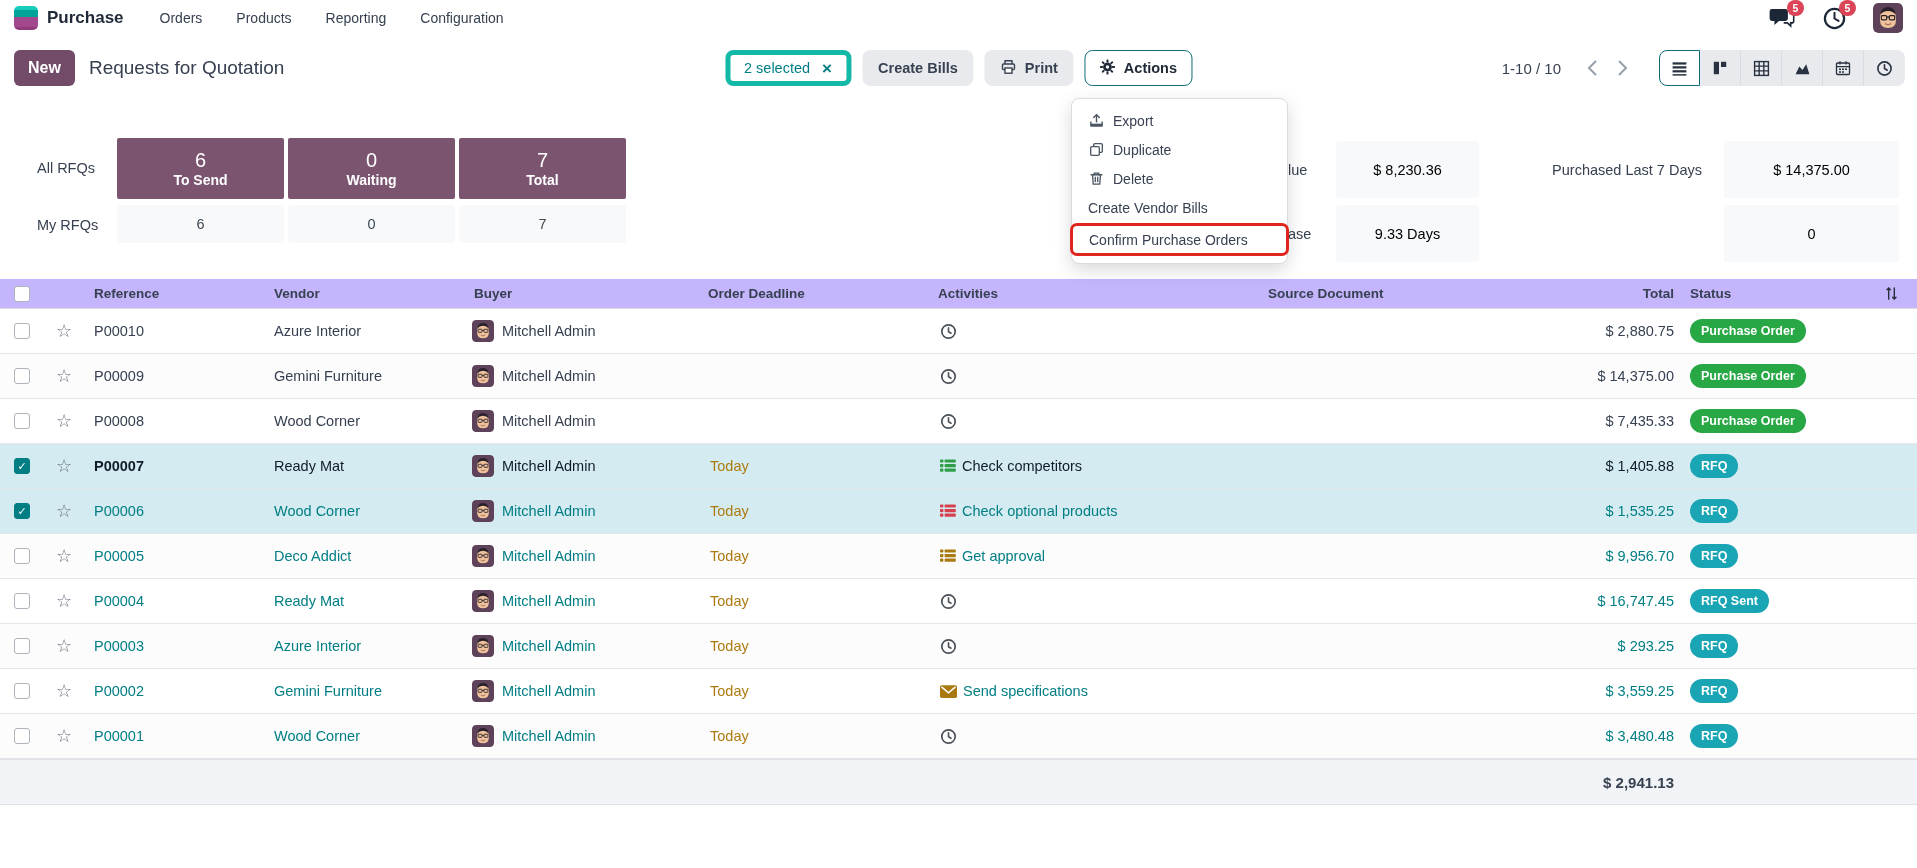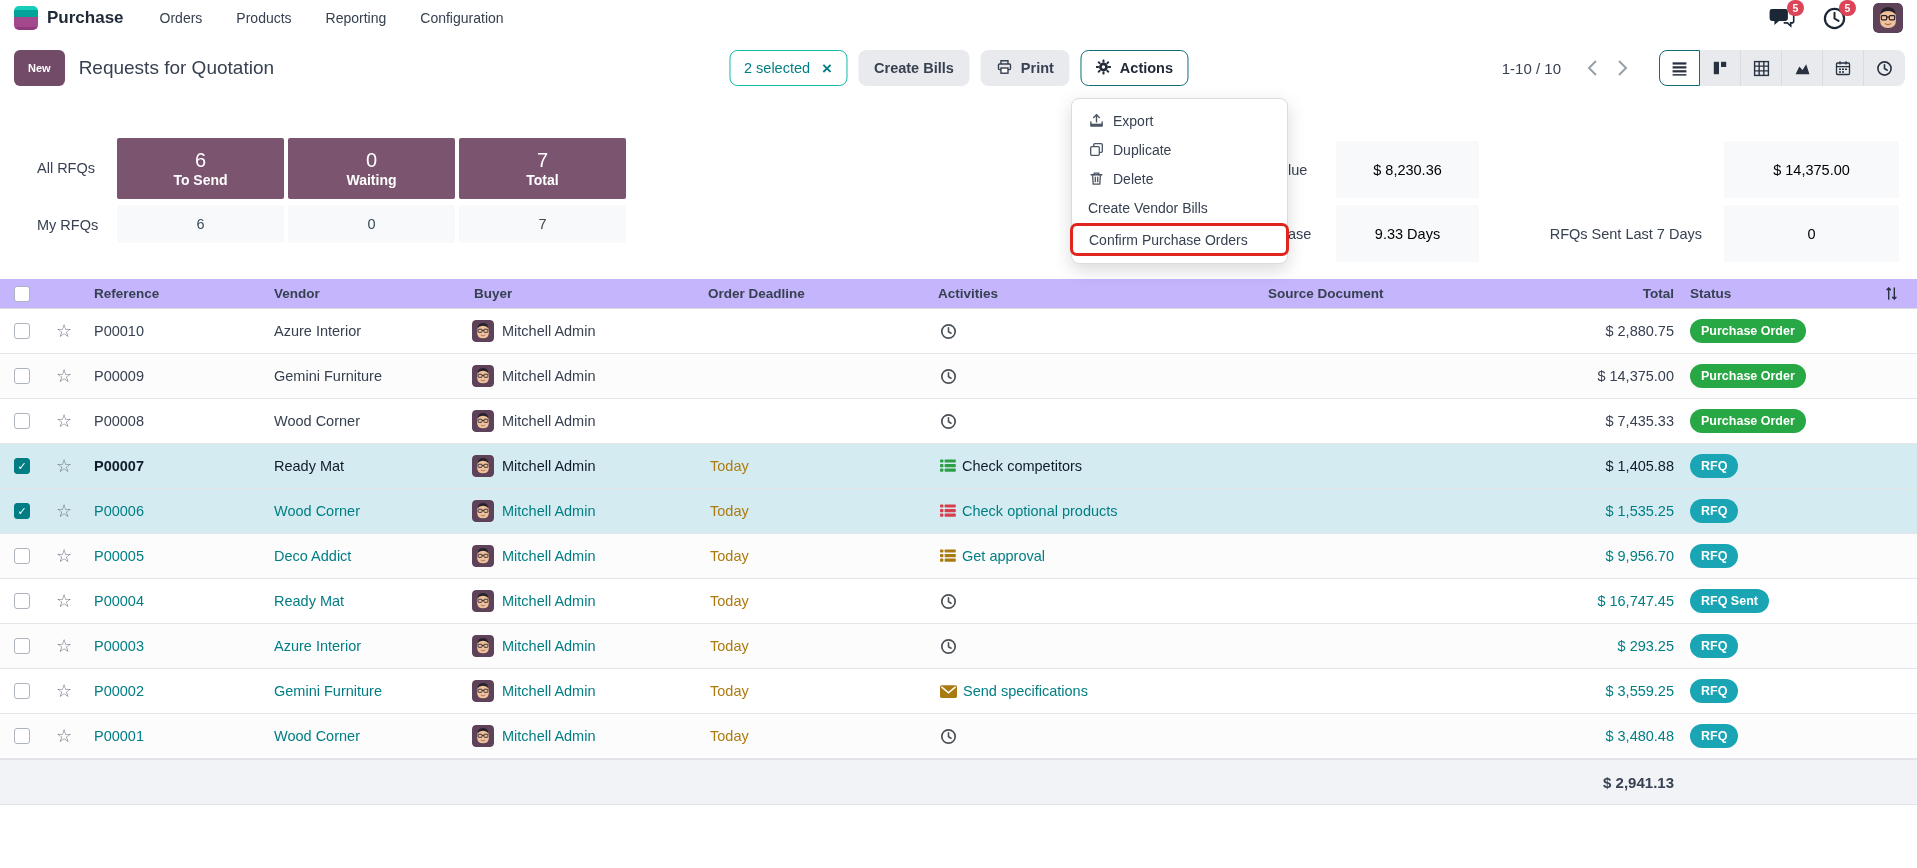--- a/index.html
+++ b/index.html
@@ -16,24 +16,24 @@
   .nav-spacer{flex:1}
   .systray{display:flex;align-items:center;gap:26px;}
   .tray-ic{position:relative;width:26px;height:24px;display:flex;align-items:center;justify-content:center;}
   .tray-badge{position:absolute;top:-6px;right:-9px;min-width:17px;height:16px;border-radius:9px;
     background:#dc4458;color:#fff;font-size:10.5px;font-weight:700;display:flex;align-items:center;justify-content:center;padding:0 4px;}
   .avatar-top{width:30px;height:30px;border-radius:5px;overflow:hidden;}
 
   
   .cpanel{height:64px;position:relative;display:flex;align-items:center;padding:0 14px;background:#fff;}
   .btn-new{height:36px;padding:0 14px;border-radius:6px;background:#714B67;color:#fff;
-    font-size:11px;font-weight:600;border:none;display:flex;align-items:center;cursor:pointer;}
+    font-size:16px;font-weight:600;border:none;display:flex;align-items:center;cursor:pointer;}
   .cp-title{font-size:19px;color:#374151;margin-left:14px;font-weight:400;}
   .cp-center{position:absolute;left:50%;top:50%;transform:translate(-50%,-50%);display:flex;align-items:center;gap:11px;}
-  .chip{height:36px;border:1px solid #14b8a6;border-radius:8px;background:#fff;color:#017e84;
+  .chip{height:36px;border:5px solid #14b8a6;border-radius:8px;background:#fff;color:#017e84;
     display:flex;align-items:center;gap:12px;padding:0 14px;font-size:14.5px;}
   .chip .x{font-size:17px;font-weight:700;cursor:pointer;line-height:1;}
   .btn-gray{height:36px;border:none;border-radius:8px;background:#e8eaed;color:#374151;
     font-size:14.5px;font-weight:600;padding:0 16px;display:flex;align-items:center;gap:8px;cursor:pointer;}
   .btn-outline{height:36px;border:1px solid #0e6e75;border-radius:8px;background:#fff;color:#1f2937;
     font-size:14.5px;font-weight:600;padding:0 14px;display:flex;align-items:center;gap:8px;cursor:pointer;}
   .cp-right{position:absolute;right:12px;top:50%;transform:translateY(-50%);display:flex;align-items:center;}
   .pager-txt{font-size:15px;color:#374151;margin-right:16px;}
   .pg-btn{width:30px;height:32px;background:none;border:none;display:flex;align-items:center;justify-content:center;cursor:pointer;}
   .switcher{display:flex;margin-left:22px;}
@@ -289,25 +289,25 @@
       <span>Confirm Purchase Orders</span>
     </div>
   </div>
 
 <div class="dash">
   <div class="dash-label r0">All RFQs</div>
   <div class="dash-label r1">My RFQs</div>
 
   <div class="kpi-frag r0">lue</div>
   <div class="kpi-tile a r0">$ 8,230.36</div>
+  <div class="kpi-label r0">Purchased Last 7 Days</div>
   <div class="kpi-tile b r0">$ 14,375.00</div>
 
   <div class="kpi-frag r1">ase</div>
   <div class="kpi-tile a r1">9.33 Days</div>
-  <div class="kpi-label r1">RFQs Sent Last 7 Days</div>
   <div class="kpi-tile b r1">0</div>
 <div class="tile r0 c0">
       <div class="tile-value">6</div>
       <div class="tile-caption">To Send</div>
     </div>
     <div class="tile r0 c1">
       <div class="tile-value">0</div>
       <div class="tile-caption">Waiting</div>
     </div>
     <div class="tile r0 c2">

